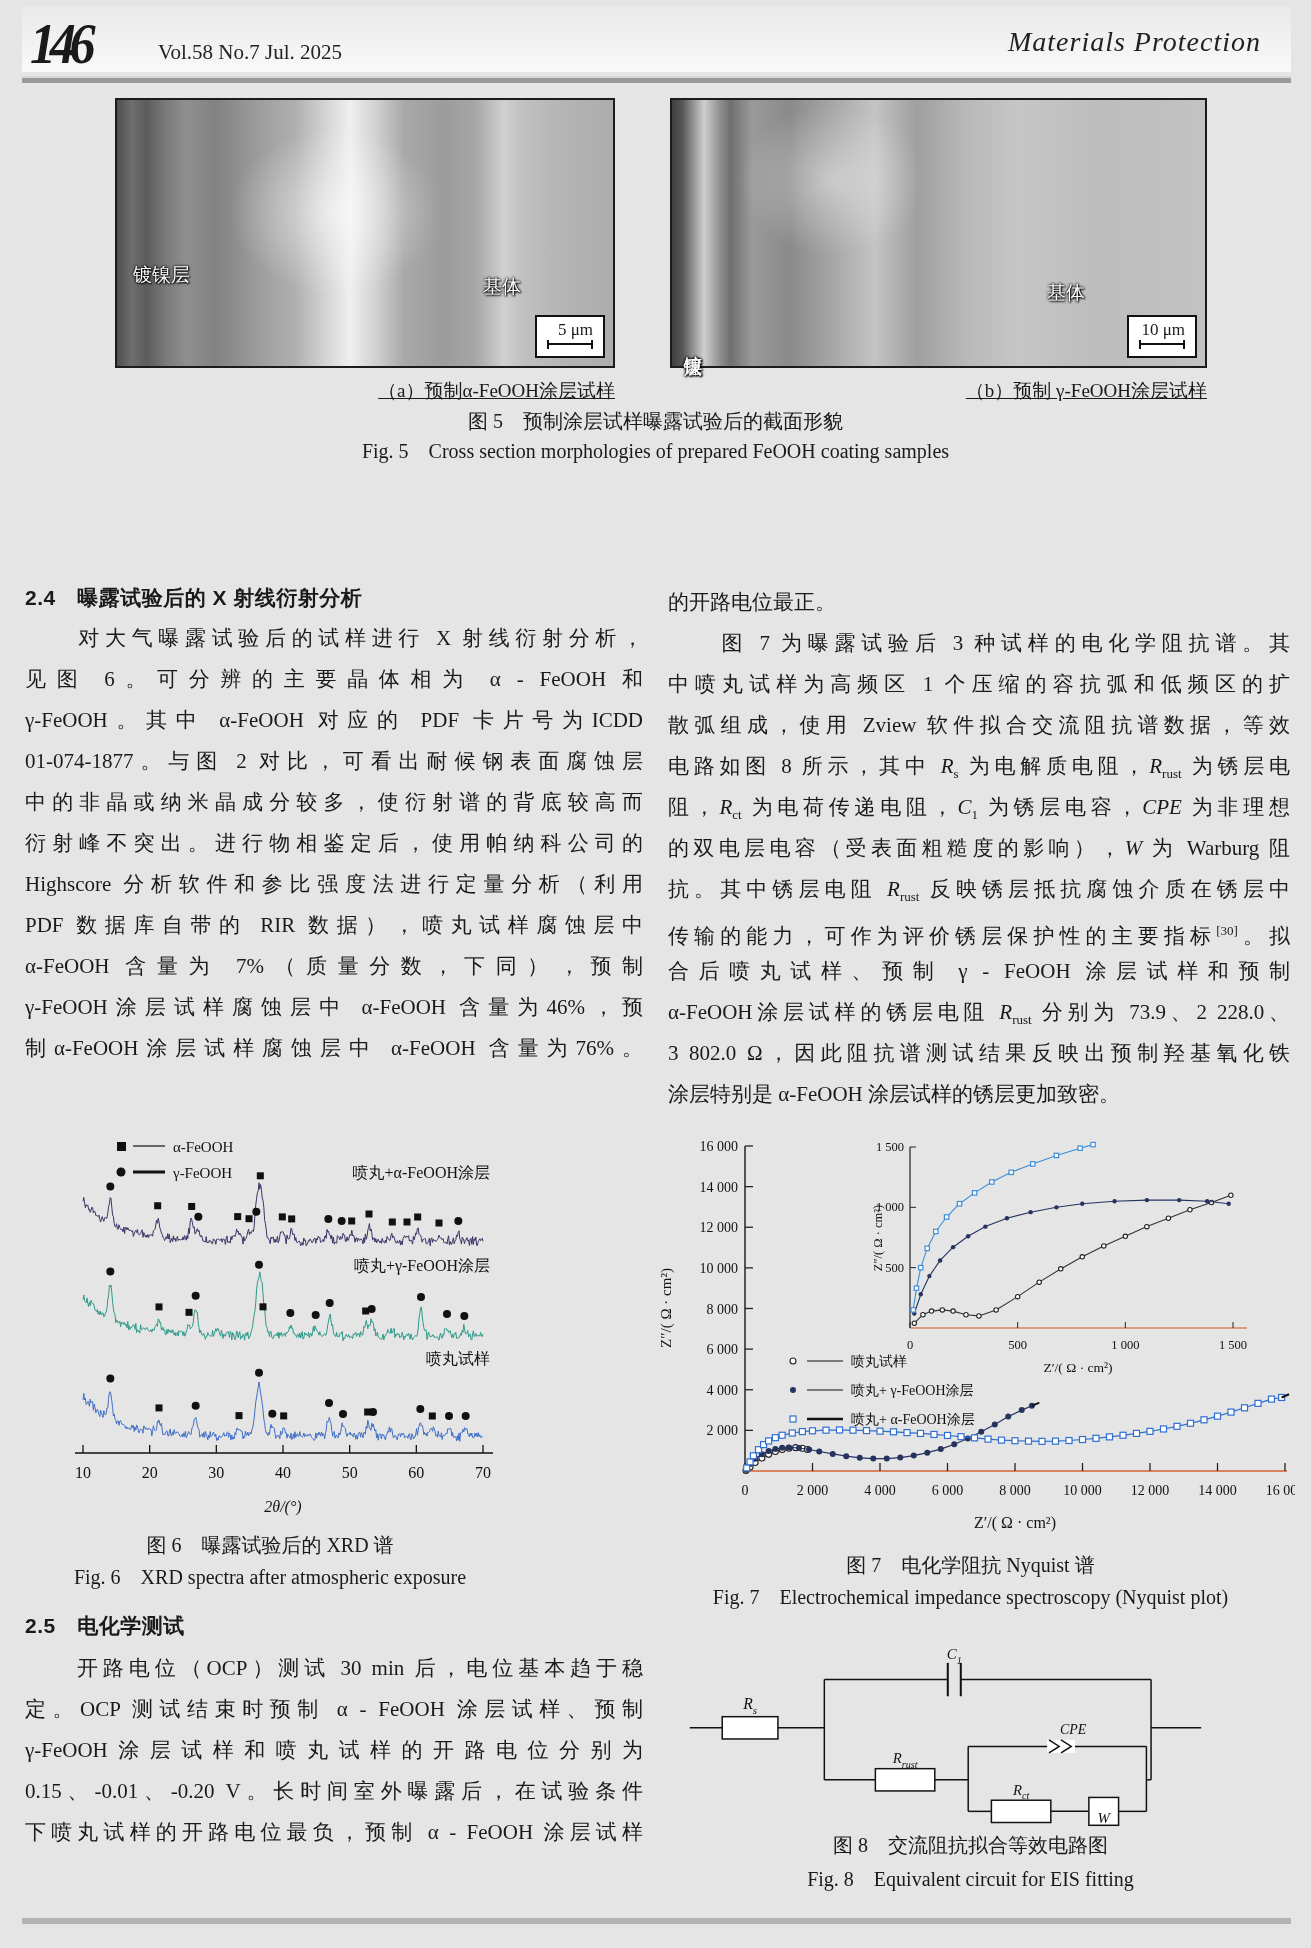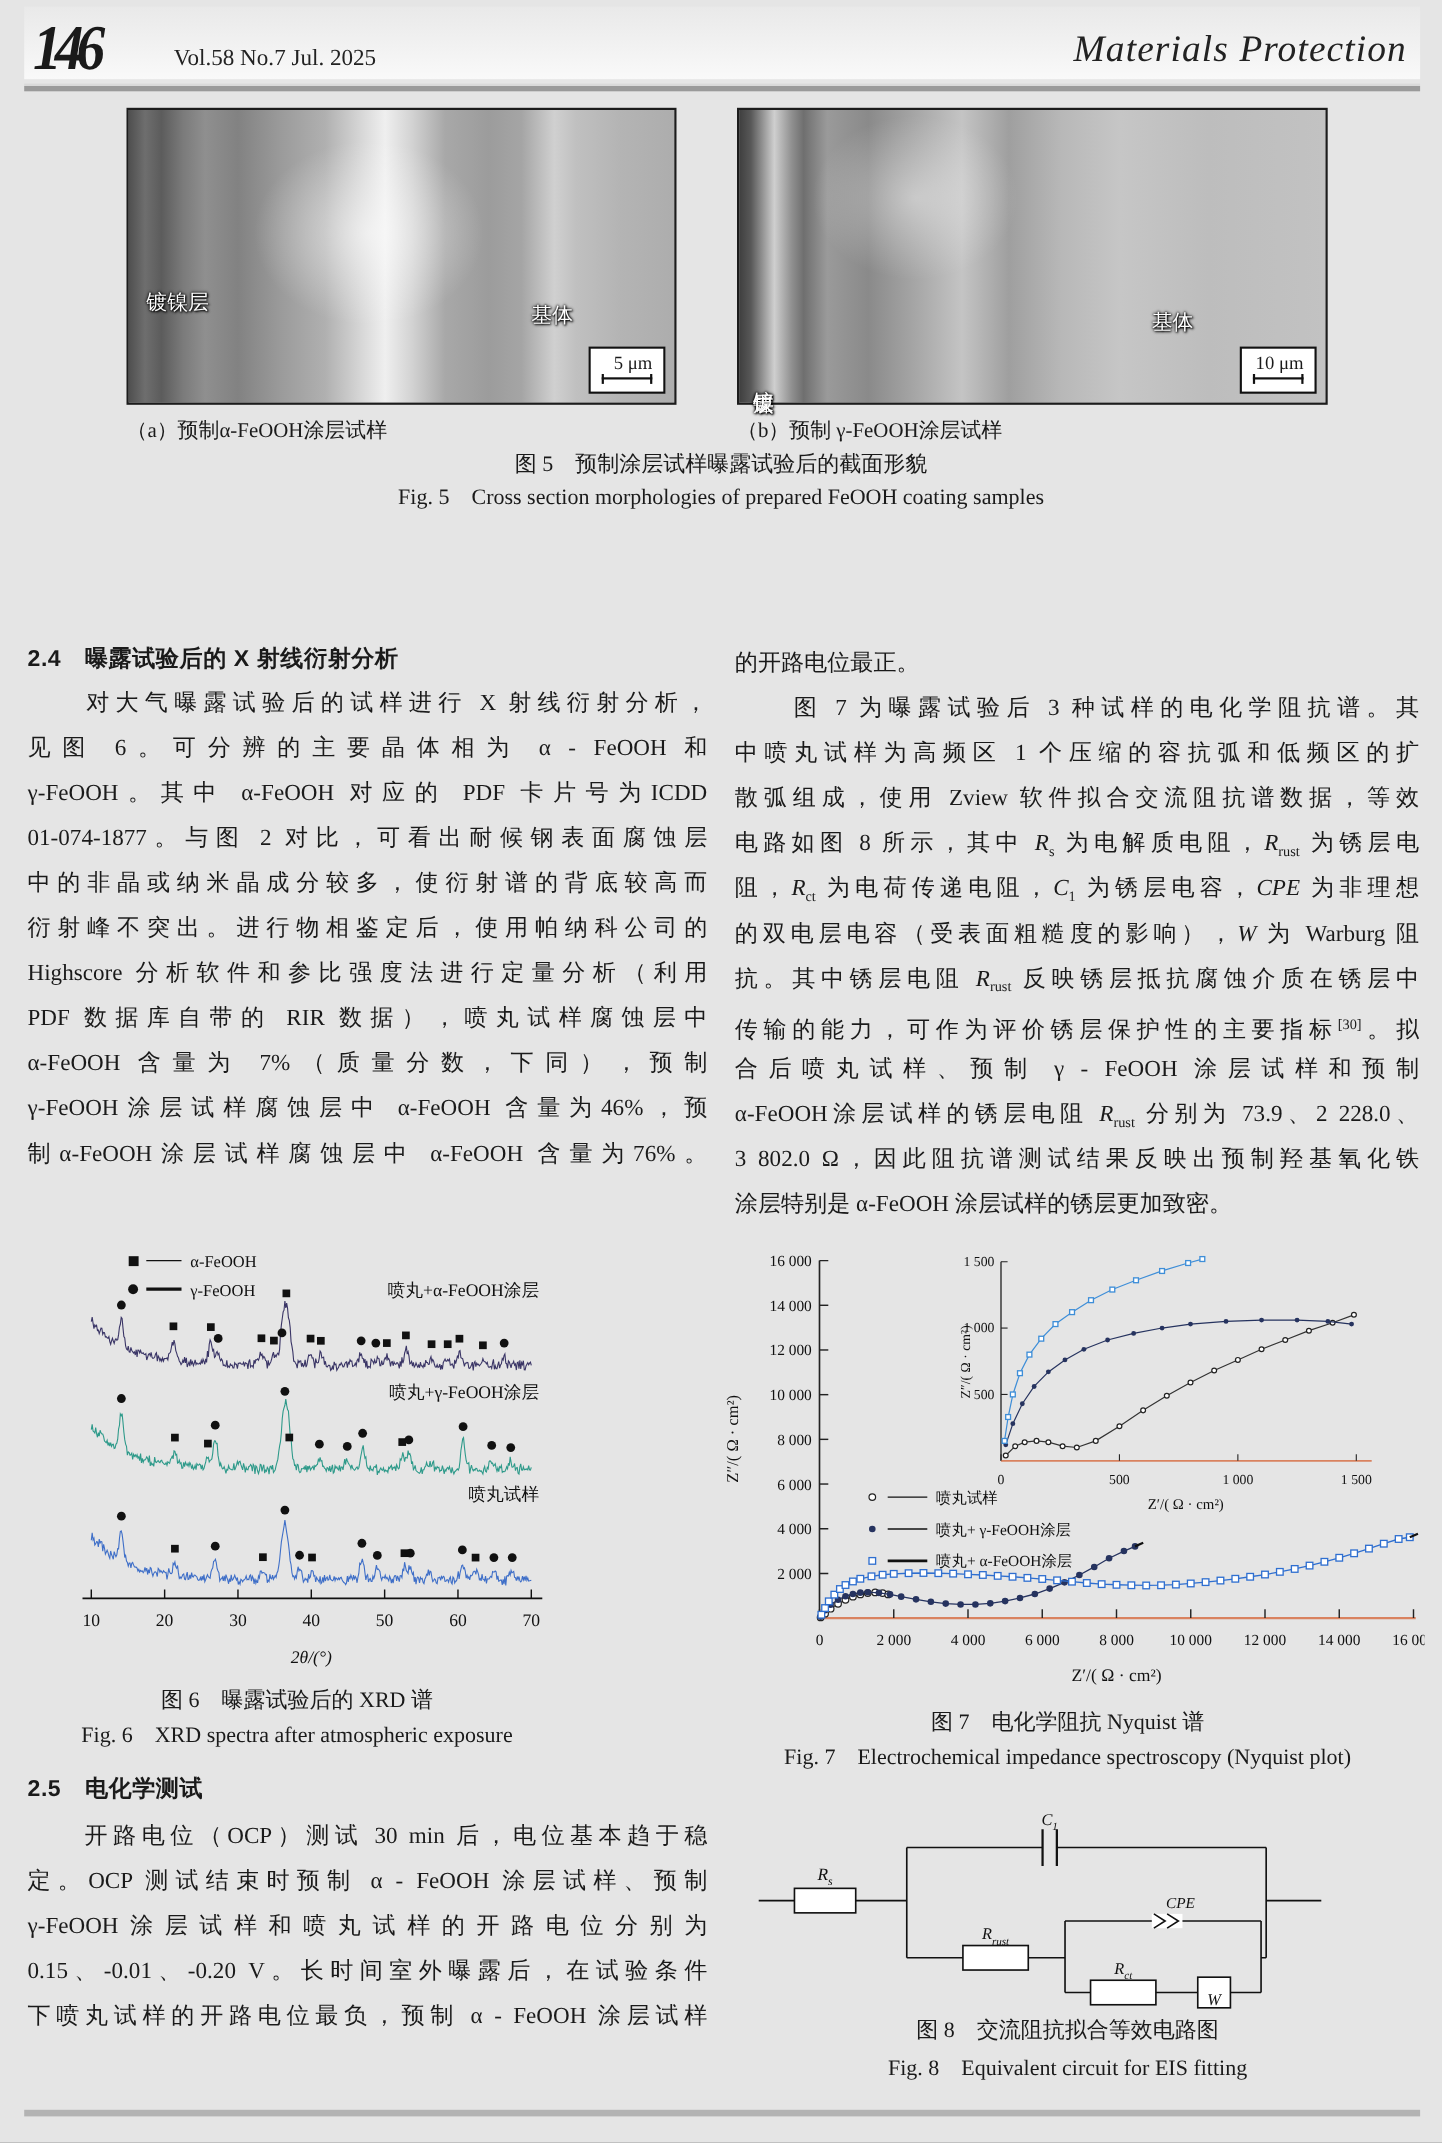--- a/index.html
+++ b/index.html
@@ -3,38 +3,38 @@
 <meta charset="utf-8">
 <style>
   html,body{margin:0;padding:0;background:#888;}
   .page{position:relative;width:1311px;height:1948px;background:#e5e5e5;margin:0 auto;
         font-family:"Liberation Serif",serif;color:#1a1a1a;overflow:hidden;}
   .abs{position:absolute;}
   
   .hband{left:22px;right:20px;top:6px;height:66px;background:linear-gradient(180deg,#e9e9e9,#f9f9f9);}
   .pagenum{left:30px;top:10px;font-size:58px;font-weight:bold;font-style:italic;letter-spacing:-7px;transform:scaleX(.9);transform-origin:left;}
   .issue{left:158px;top:40px;font-size:21px;color:#222;}
-  .journal{right:32px;top:26px;font-size:34px;font-style:italic;letter-spacing:1px;color:#222;}
+  .journal{right:50px;top:26px;font-size:28px;font-style:italic;letter-spacing:1px;color:#222;}
   .hsep{left:22px;right:20px;top:76px;height:7px;background:linear-gradient(180deg,#d9d9d9 0 30%,#9a9a9a 30% 100%);}
   
   .sem{border:2px solid #1c1c1c;box-sizing:border-box;}
   .sem-a{background:linear-gradient(90deg,#4f4f4f 0%,#6e6e6e 3%,#5c5c5c 6%,#7b7b7b 10%,#8f8f8f 14%,#828282 20%,#9b9b9b 28%,#b0b0b0 36%,#d9d9d9 43%,#efefef 47%,#d2d2d2 52%,#a8a8a8 58%,#9c9c9c 66%,#a5a5a5 72%,#d0d0d0 78%,#c0c0c0 82%,#b4b4b4 90%,#adadad 100%);}
   .sem-a::before{content:'';position:absolute;inset:0;background:radial-gradient(ellipse 30% 45% at 44% 42%,rgba(255,255,255,.55),rgba(255,255,255,0) 70%);}
   .sem-b{background:linear-gradient(90deg,#3f3f3f 0%,#585858 2%,#cfcfcf 6%,#8f8f8f 9%,#6f6f6f 11%,#9a9a9a 15%,#8a8a8a 22%,#a6a6a6 30%,#c4c4c4 38%,#9f9f9f 46%,#b8b8b8 55%,#c6c6c6 65%,#bdbdbd 80%,#c2c2c2 100%);}
   .sem-b::before{content:'';position:absolute;inset:0;background:radial-gradient(ellipse 25% 40% at 30% 30%,rgba(255,255,255,.4),rgba(255,255,255,0) 70%);}
   .semlab{position:absolute;color:#fff;font-size:19px;font-family:"Liberation Sans",sans-serif;
           text-shadow:0 0 3px #000,0 0 2px #000,1px 1px 2px #000;}
   .vert{writing-mode:vertical-rl;letter-spacing:2px;}
   .sbox{position:absolute;background:#fff;border:2px solid #111;display:flex;flex-direction:column;align-items:flex-end;padding:3px 10px 5px;}
   .sbox span{font-size:17px;line-height:20px;}
   .sline{width:46px;border-top:2px solid #111;position:relative;margin-top:3px;height:6px;}
   .sline::before,.sline::after{content:'';position:absolute;top:-5px;width:2px;height:9px;background:#111;}
   .sline::before{left:0;} .sline::after{right:0;}
   
-  .capsub{font-size:19px;text-align:left;}
+  .capsub{font-size:19px;text-align:right;text-decoration:underline;}
   .capzh{font-size:20px;text-align:center;}
   .capen{font-size:20px;text-align:center;}
   
   .h2{font-family:"Liberation Sans",sans-serif;font-weight:bold;font-size:21px;letter-spacing:.5px;}
   .col{font-size:21px;}
   .tline{height:41px;line-height:41px;text-align:justify;text-align-last:justify;overflow:hidden;}
   .tline.nj{text-align-last:left;}
   .tline i{font-style:italic;}
   sub,sup{font-size:62%;}
   .footer{left:22px;right:20px;top:1918px;height:6px;background:#b3b3b3;}

